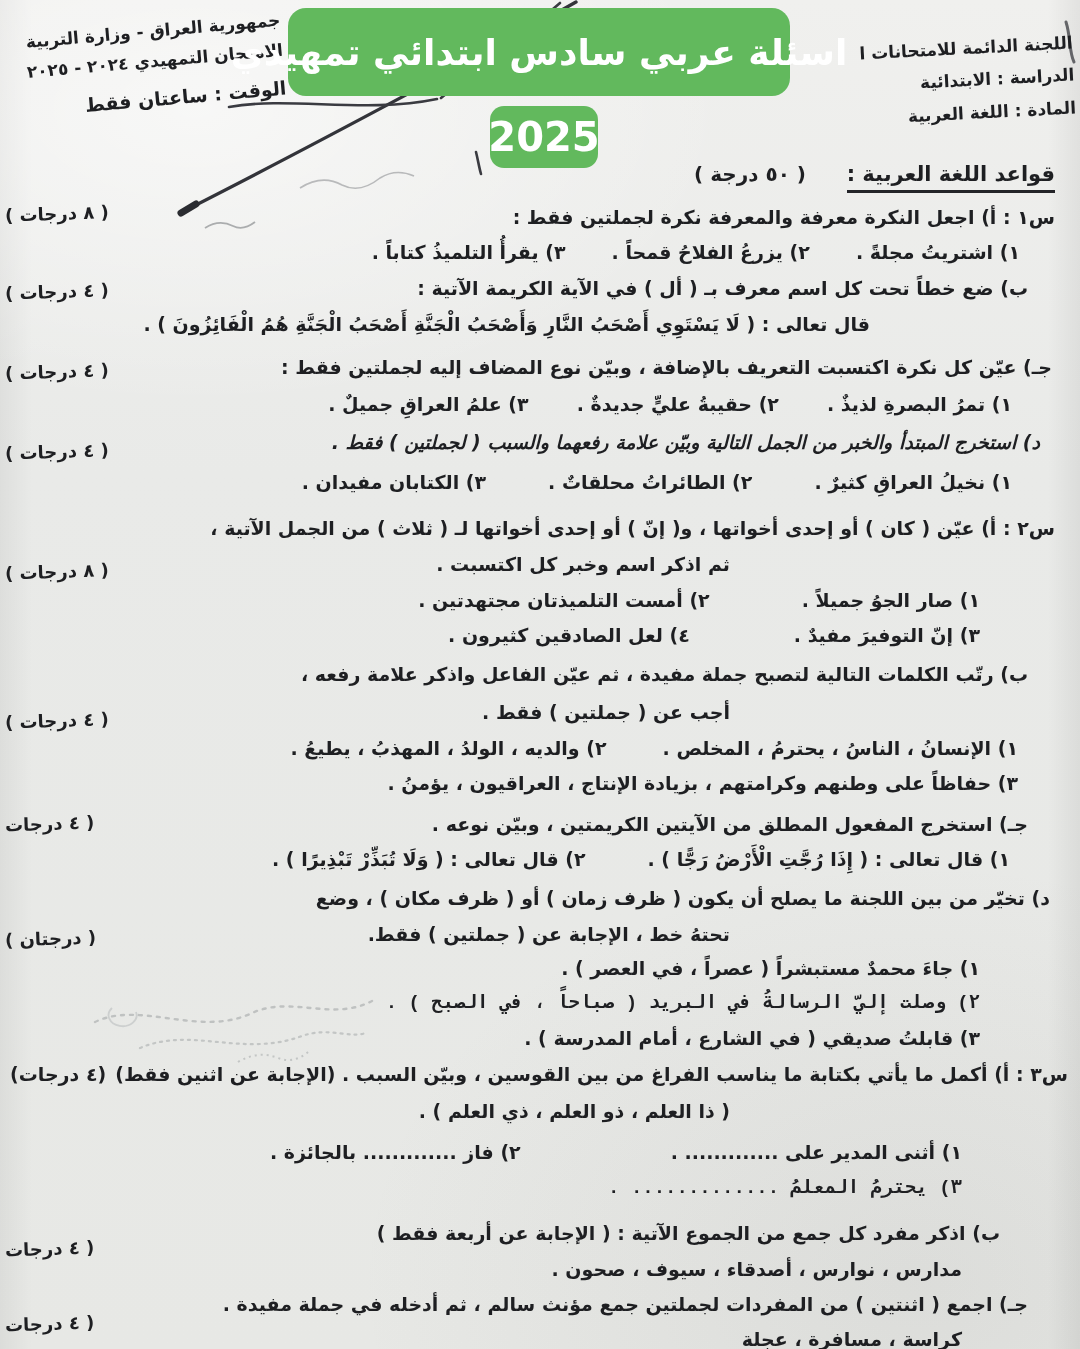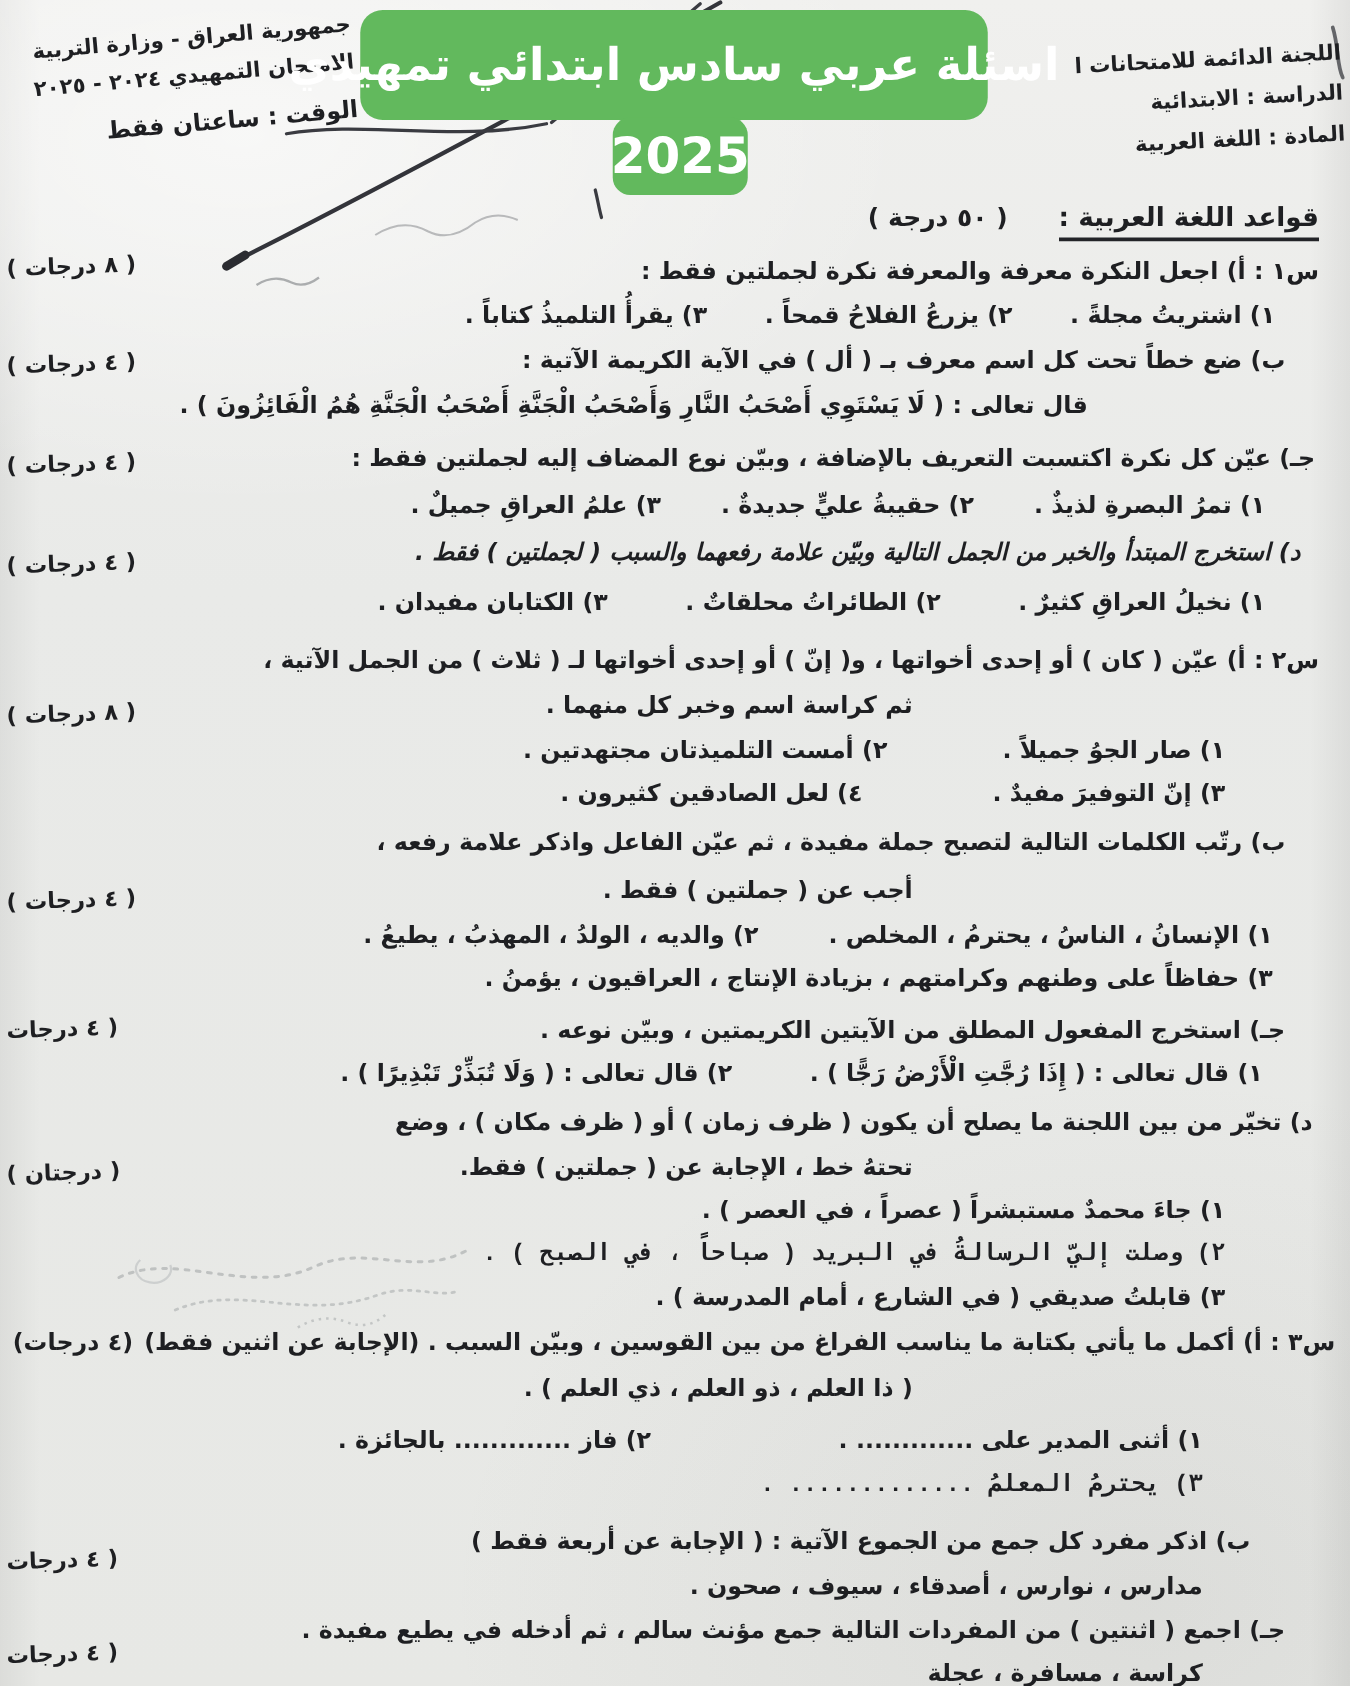--- a/index.html
+++ b/index.html
@@ -18,21 +18,21 @@
   .items{display:flex;}
   .mark{position:absolute;left:5px;font-size:18px;font-weight:700;white-space:nowrap;transform:rotate(-2deg);}
   .hdr-right{position:absolute;right:6px;top:32px;transform:rotate(-3deg);text-align:right;font-size:17px;font-weight:700;line-height:1.9;white-space:nowrap;}
   .hdr-left{position:absolute;left:-46px;top:20px;width:330px;transform:rotate(-5deg);font-size:17px;font-weight:700;line-height:1.75;text-align:right;white-space:nowrap;}
   .hdr-left .time{font-size:19px;margin-left:58px;margin-top:6px;}
   .banner{
     position:absolute;left:288px;top:8px;width:502px;height:88px;border-radius:18px;
     display:flex;align-items:center;justify-content:center;
     color:#ffffff;font-size:36px;font-weight:700;white-space:nowrap;
   }
-  .banner.year{left:490px;top:94px;width:108px;height:62px;border-radius:14px;font-size:40px;}
+  .banner.year{left:490px;top:106px;width:108px;height:62px;border-radius:14px;font-size:40px;}
   .heading .hd-title{border-bottom:3px solid #232428;padding-bottom:4px;font-size:21px;}
   .heading .hd-marks{margin-right:34px;font-size:20px;}
   .qline-full{display:flex;justify-content:space-between;}
   .pen{position:absolute;left:0;top:0;width:1080px;height:1349px;pointer-events:none;}
 </style>
 </head>
 <body>
 
 <div class="page">
 
@@ -90,21 +90,21 @@
     <span>٣) علمُ العراقِ جميلٌ .</span>
   </div>
   <div class="line" style="top:430px;right:40px;font-style:italic;">د) استخرج المبتدأ والخبر من الجمل التالية وبيّن علامة رفعهما والسبب ( لجملتين ) فقط .</div>
   <div class="line items" style="top:470px;right:68px;gap:62px;">
     <span>١) نخيلُ العراقِ كثيرٌ .</span>
     <span>٢) الطائراتُ محلقاتٌ .</span>
     <span>٣) الكتابان مفيدان .</span>
   </div>
 
   <div class="line" style="top:516px;right:25px;">س٢ : أ) عيّن ( كان ) أو إحدى أخواتها ، و( إنّ ) أو إحدى أخواتها لـ ( ثلاث ) من الجمل الآتية ،</div>
-  <div class="line" style="top:552px;right:350px;">ثم كراسة اسم وخبر كل منهما .</div>
+  <div class="line" style="top:552px;right:350px;">ثم اذكر اسم وخبر كل اكتسبت .</div>
   <div class="line items" style="top:588px;right:100px;gap:92px;">
     <span>١) صار الجوُ جميلاً .</span>
     <span>٢) أمست التلميذتان مجتهدتين .</span>
   </div>
   <div class="line items" style="top:623px;right:100px;gap:104px;">
     <span>٣) إنّ التوفيرَ مفيدٌ .</span>
     <span>٤) لعل الصادقين كثيرون .</span>
   </div>
   <div class="line" style="top:662px;right:52px;">ب) رتّب الكلمات التالية لتصبح جملة مفيدة ، ثم عيّن الفاعل واذكر علامة رفعه ،</div>
   <div class="line" style="top:700px;right:350px;">أجب عن ( جملتين ) فقط .</div>
@@ -129,21 +129,21 @@
     <span>(٤ درجات)</span>
   </div>
   <div class="line" style="top:1099px;right:350px;">( ذا العلم ، ذو العلم ، ذي العلم ) .</div>
   <div class="line items" style="top:1140px;right:118px;gap:150px;">
     <span>١) أثنى المدير على ............. .</span>
     <span>٢) فاز ............. بالجائزة .</span>
   </div>
   <div class="line" style="top:1176px;right:118px;font-family:Liberation Mono, monospace;">٣) يحترمُ المعلمُ ............. .</div>
   <div class="line" style="top:1221px;right:80px;">ب) اذكر مفرد كل جمع من الجموع الآتية : ( الإجابة عن أربعة فقط )</div>
   <div class="line" style="top:1257px;right:118px;">مدارس ، نوارس ، أصدقاء ، سيوف ، صحون .</div>
-  <div class="line" style="top:1292px;right:52px;">جـ) اجمع ( اثنتين ) من المفردات التالية جمع مؤنث سالم ، ثم أدخله في يطيع مفيدة .</div>
+  <div class="line" style="top:1292px;right:52px;">جـ) اجمع ( اثنتين ) من المفردات لجملتين جمع مؤنث سالم ، ثم أدخله في جملة مفيدة .</div>
   <div class="line" style="top:1327px;right:118px;">كراسة ، مسافرة ، عجلة</div>
 
   <div class="mark" style="top:203px;">( ٨ درجات )</div>
   <div class="mark" style="top:281px;">( ٤ درجات )</div>
   <div class="mark" style="top:361px;">( ٤ درجات )</div>
   <div class="mark" style="top:441px;">( ٤ درجات )</div>
   <div class="mark" style="top:561px;">( ٨ درجات )</div>
   <div class="mark" style="top:710px;">( ٤ درجات )</div>
   <div class="mark" style="top:813px;">( ٤ درجات</div>
   <div class="mark" style="top:928px;">( درجتان )</div>

